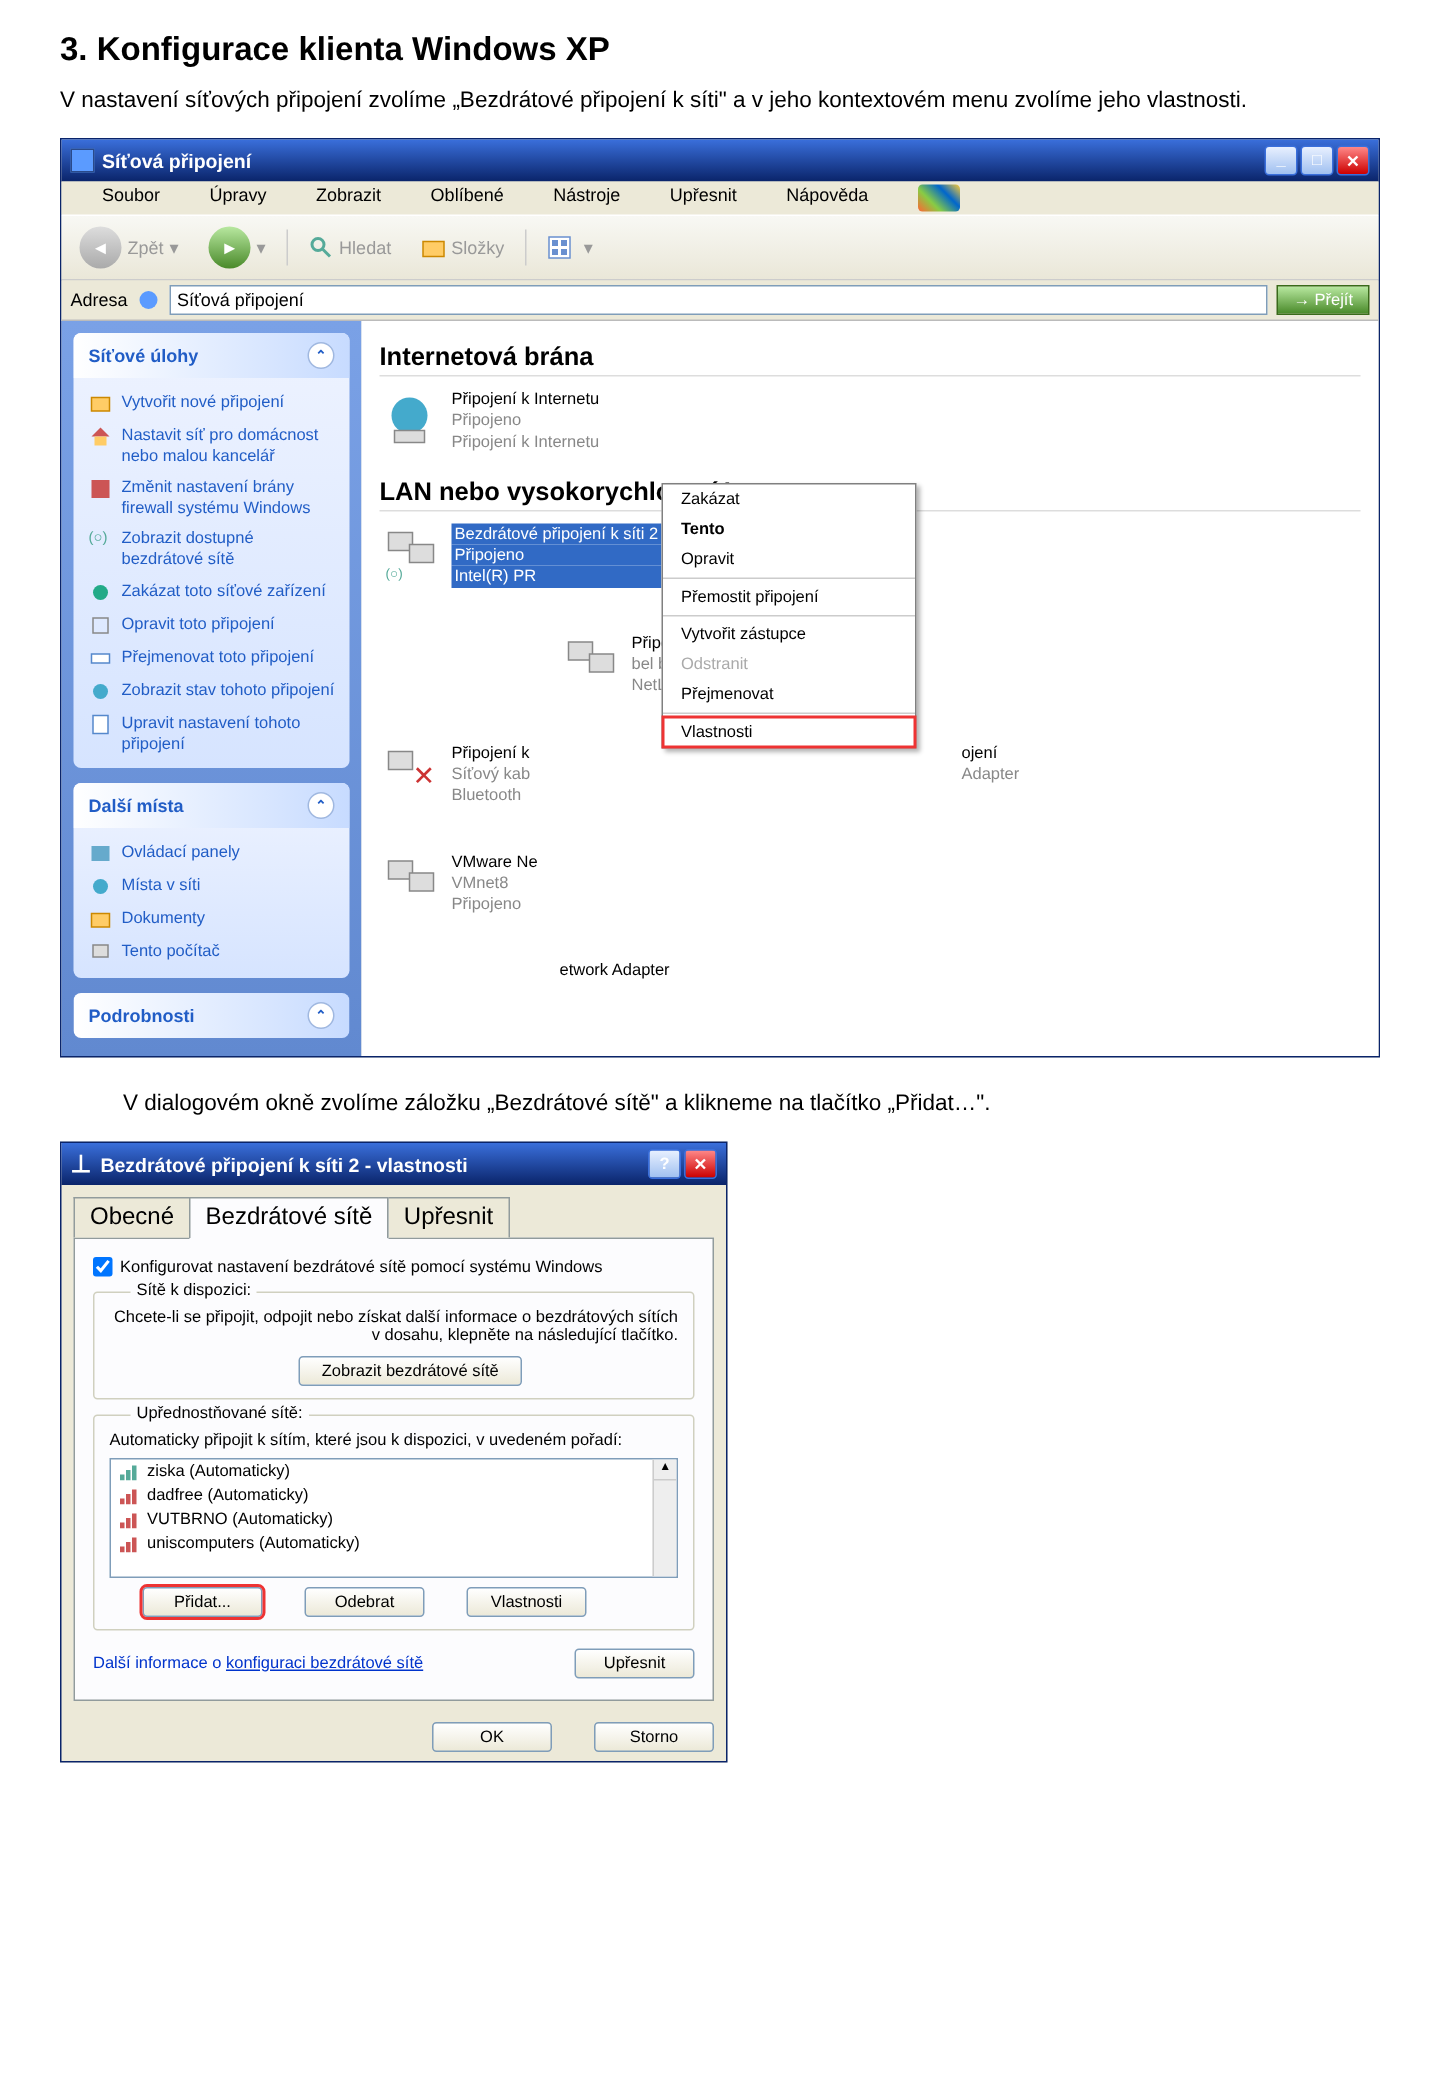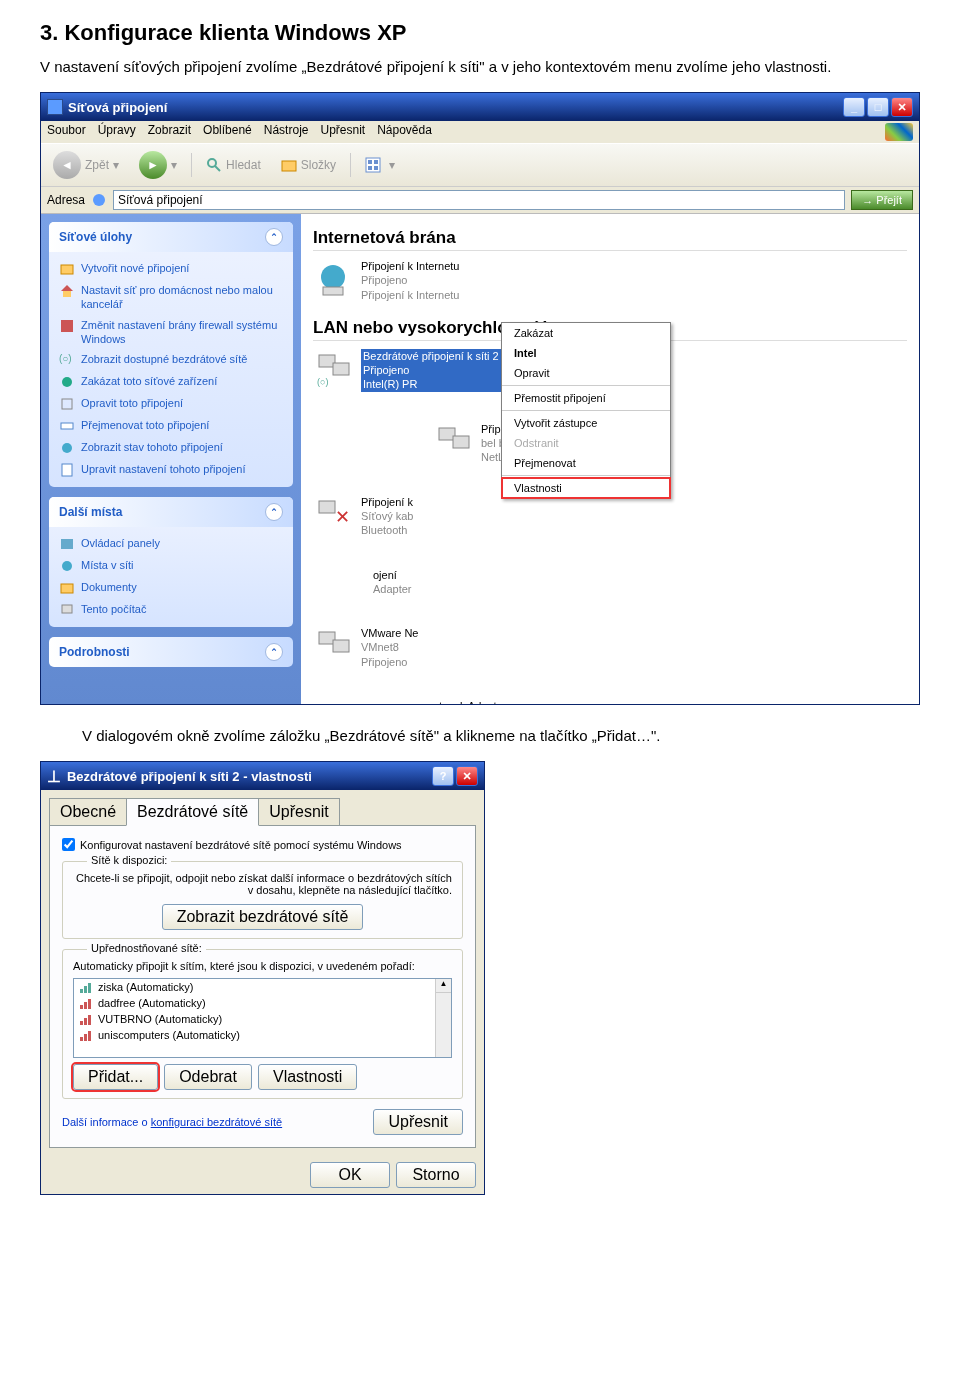--- a/index.html
+++ b/index.html
@@ -10,34 +10,34 @@
     
     .xp-window { border: 1px solid #0a246a; background: #ece9d8; margin-bottom: 20px; }
     .titlebar { background: linear-gradient(to bottom, #3a6fdb 0%, #0a246a 100%); color:#fff; display:flex; align-items:center; padding:4px 6px; font-size:13px; font-weight:bold; }
     .titlebar .ticon { width:16px; height:16px; display:inline-block; margin-right:5px; background:#5b9bff; border:1px solid #2a4a8a; }
     .titlebar .spacer { flex:1; }
     .wbtns { display:flex; gap:2px; }
     .wbtn { width:22px; height:20px; background:linear-gradient(to bottom,#e8f0ff,#a0c0f0); border:1px solid #3a6fdb; border-radius:3px; display:flex; align-items:center; justify-content:center; font-size:11px; color:#fff; }
     .wbtn.close { background:linear-gradient(to bottom,#f88,#c00); }
     
     .menubar { background:#ece9d8; padding:2px 6px; display:flex; gap:12px; font-size:12px; }
-    .menubar span { cursor:default; }
+    .menubar span { cursor:default;margin-left:21px; }
     .xplogo { margin-left:auto; width:28px; height:18px; background:linear-gradient(45deg,#f63,#8c4,#06c,#fc3); border-radius:3px; }
     
     .toolbar { background:linear-gradient(to bottom,#f8f8f4,#eae7d8); border-top:1px solid #fff; border-bottom:1px solid #ccc; padding:4px 6px; display:flex; align-items:center; gap:8px; font-size:12px; }
     .tbtn { display:flex; align-items:center; gap:4px; padding:3px 6px; color:#999; }
     .nav-circle { width:28px; height:28px; border-radius:50%; background:linear-gradient(to bottom,#b8e8a0,#4a8a2a); display:inline-flex; align-items:center; justify-content:center; color:#fff; }
     .nav-circle.disabled { background:linear-gradient(to bottom,#ddd,#aaa); }
     .vline { width:1px; height:24px; background:#ccc; }
     .addr-row { background:#ece9d8; padding:3px 6px; display:flex; align-items:center; gap:6px; font-size:12px; border-bottom:1px solid #bbb; }
     .addr-row input { flex:1; border:1px solid #7f9db9; padding:2px 4px; font-size:12px; }
     .go-btn { background:linear-gradient(to bottom,#b8e8a0,#4a8a2a); color:#fff; padding:3px 10px; border:1px solid #3a6a1a; font-size:11px; display:flex; align-items:center; gap:3px; }
     
     .explorer-body { display:flex; height:490px; }
-    .sidebar-xp { width:260px; background:linear-gradient(to bottom,#7aa1e6 0%,#6189d0 100%); padding:8px; overflow:hidden; }
+    .sidebar-xp { width:200px; background:linear-gradient(to bottom,#7aa1e6 0%,#6189d0 100%); padding:8px; overflow:hidden; }
     .panel { background:linear-gradient(to bottom,#eef3ff 0%,#d6e4ff 100%); border-radius:5px; margin-bottom:10px; overflow:hidden; }
     .panel-head { background:linear-gradient(to right,#fff 0%,#c7dbff 100%); color:#215dc6; font-size:12px; font-weight:bold; padding:6px 10px; display:flex; justify-content:space-between; align-items:center; }
     .collapse-btn { width:18px; height:18px; border-radius:50%; background:#fff; border:1px solid #a0b8e0; display:inline-flex; align-items:center; justify-content:center; font-size:9px; color:#215dc6; }
     .panel-body { padding:6px 10px; }
     .panel-body .pitem { display:flex; align-items:flex-start; gap:6px; font-size:11px; color:#215dc6; padding:3px 0; line-height:1.3; }
     .panel-body .pitem .pi { width:16px; height:16px; flex-shrink:0; display:inline-block; }
     
     .content-xp { flex:1; background:#fff; padding:8px 12px; font-size:11px; overflow:hidden; position:relative; }
     .category-head { font-weight:bold; font-size:17px; border-bottom:1px solid #ddd; padding-bottom:2px; margin:6px 0 8px; }
     .conn-row { display:flex; flex-wrap:wrap; gap:20px; }
@@ -58,21 +58,21 @@
     
     .props-window { width:445px; border:1px solid #0a246a; background:#ece9d8; margin-bottom:20px; }
     .tabs { display:flex; margin:8px 8px 0; }
     .tab { background:#ece9d8; border:1px solid #919b9c; border-bottom:none; padding:4px 10px; font-size:16px; margin-right:-1px; position:relative; }
     .tab.active { background:#fcfcfe; border-bottom:1px solid #fcfcfe; margin-bottom:-1px; z-index:1; }
     .tabcontent { background:#fcfcfe; border:1px solid #919b9c; margin:0 8px 8px; padding:12px; font-size:11px; }
     .chk-row { display:flex; align-items:center; gap:5px; margin-bottom:10px; }
     .chk-row input { width:13px; height:13px; }
     .groupbox { border:1px solid #d0d0bf; border-radius:3px; padding:10px 10px 8px; margin-bottom:10px; position:relative; }
     .groupbox .gb-title { position:absolute; top:-8px; left:24px; background:#fcfcfe; padding:0 4px; font-size:11px; }
-    .xpbtn { background:linear-gradient(to bottom,#fff,#ece9d8); border:1px solid #7f9db9; border-radius:3px; padding:3px 14px; font-size:16px; min-width:80px; }
+    .xpbtn { background:linear-gradient(to bottom,#fff,#ece9d8); border:1px solid #7f9db9; border-radius:3px; padding:3px 14px; font-size:11px; min-width:80px;margin-left:22px; }
     .xpbtn.disabled { color:#aaa; border-color:#ccc; }
     .xpbtn.highlight { outline:2px solid #e33; }
     .listbox { border:1px solid #7f9db9; background:#fff; height:80px; overflow:hidden; }
     .listbox .li { padding:2px 6px; display:flex; align-items:center; gap:4px; }
     .listbox .li .sig { width:14px; height:11px; display:inline-block; }
     .link-row { color:#0033cc; font-size:11px; margin:6px 0; }
     .link-row a { color:#0033cc; }
     .btnrow { display:flex; justify-content:flex-end; gap:6px; padding:6px 8px; }
     .btnrow-left { display:flex; gap:6px; margin-top:6px; }
     .list-side { display:flex; gap:10px; }
@@ -321,21 +321,21 @@
                 <rect x="6" y="6" width="16" height="12" fill="#ddd" stroke="#888"></rect>
                 <text x="22" y="28" fill="#c33" font-size="18">✕</text>
               </svg>
             </span>
           <div class="conn-info">
               <div>Připojení k</div>
               <div>Síťový kab</div>
               <div>Bluetooth </div>
             </div>
         </div>
-        <div class="conn-item" style="margin-left:60px;">
+        <div class="conn-item" style="margin-left:108px;">
           <div class="conn-info">
               <div>ojení</div>
               <div>Adapter</div>
             </div>
         </div>
         <div class="conn-item">
           <span class="conn-icon">
               <svg width="40" height="40">
                 <rect x="6" y="6" width="16" height="12" fill="#ddd" stroke="#888"></rect>
                 <rect x="20" y="14" width="16" height="12" fill="#ddd" stroke="#888"></rect>
@@ -349,21 +349,21 @@
         </div>
         <div class="conn-item" style="margin-left:120px;">
           <div class="conn-info">
               <div>etwork Adapter</div>
             </div>
         </div>
       </div>
 
       <div class="ctx-menu" style="left:200px; top:108px;">
         <div class="ctx-item">Zakázat</div>
-        <div class="ctx-item bold">Intel</div>
+        <div class="ctx-item bold">Tento</div>
         <div class="ctx-item">Opravit</div>
         <div class="ctx-sep"></div>
         <div class="ctx-item">Přemostit připojení</div>
         <div class="ctx-sep"></div>
         <div class="ctx-item">Vytvořit zástupce</div>
         <div class="ctx-item disabled">Odstranit</div>
         <div class="ctx-item">Přejmenovat</div>
         <div class="ctx-sep"></div>
         <div class="ctx-item highlight">Vlastnosti</div>
       </div>

